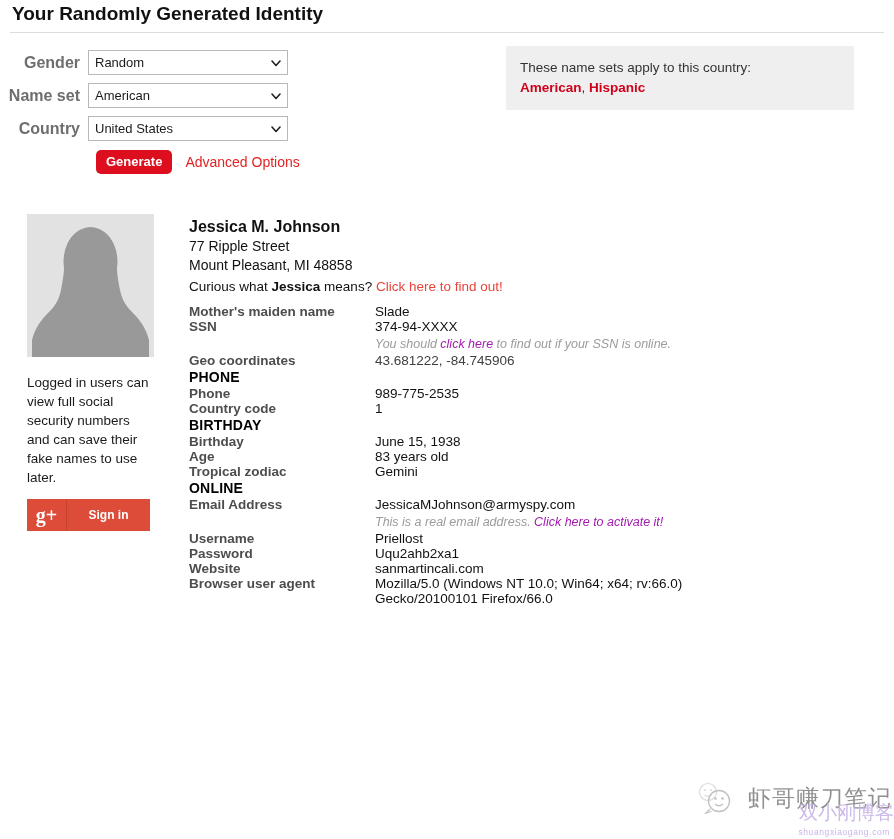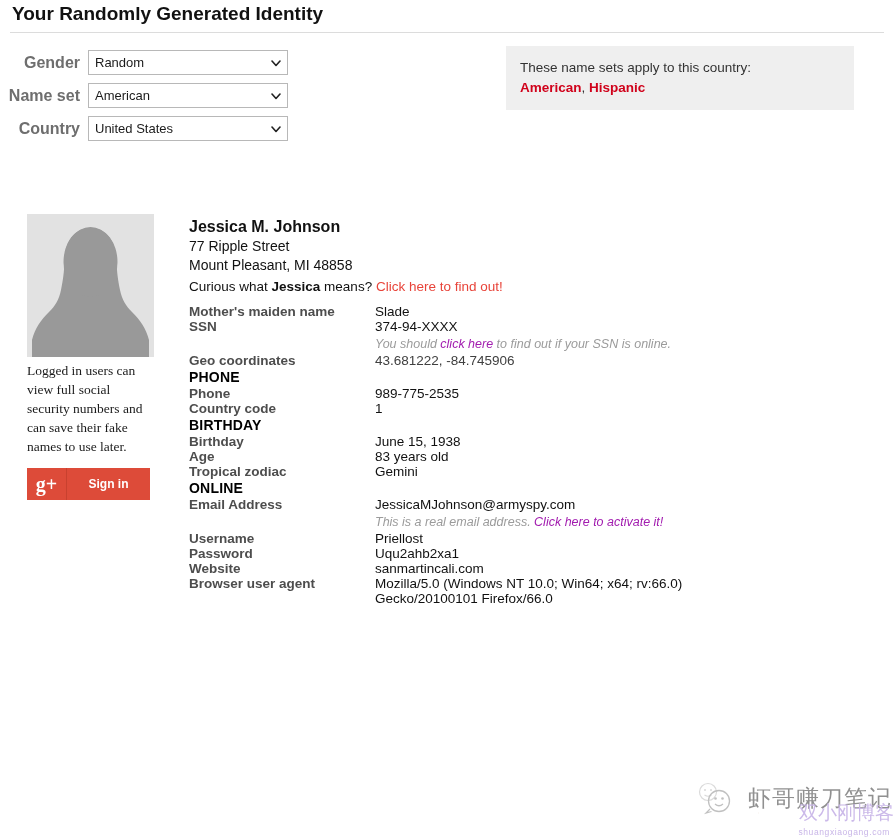--- a/index.html
+++ b/index.html
@@ -127,25 +127,24 @@
   }
   .avatar {
     width: 127px;
     height: 143px;
     background: #e2e2e2;
     position: relative;
     overflow: hidden;
   }
   .avatar svg { display: block; }
   .left-note {
-    margin-top: 4px;
+    margin-top: 16px;
     font-size: 13.5px;
     line-height: 19px;
     color: #1a1a1a;
-    font-family: Liberation Serif, serif;
   }
   .gplus-btn {
     margin-top: 12px;
     width: 123px;
     height: 32px;
     background: #dd4b39;
     display: flex;
     align-items: center;
     cursor: pointer;
   }
@@ -336,20 +335,24 @@
       <div class="select-wrap">
         <select class="ui-select">
           <option>United States</option>
         </select>
         <svg class="chev" viewBox="0 0 10 10">
           <path d="M1 3 L5 7.5 L9 3" fill="none" stroke="#222" stroke-width="1.6" stroke-linecap="round" stroke-linejoin="round"></path>
         </svg>
       </div>
     </div>
 
+    <div class="btn-row">
+      <button class="generate-btn">Generate</button>
+      <a class="adv-link">Advanced Options</a>
+    </div>
   </div>
 
   <div class="info-box">
     <div>These name sets apply to this country:</div>
     <div><a class="nameset-link">American</a><span class="sep">, </span><a class="nameset-link">Hispanic</a></div>
   </div>
 
   <div class="left-col">
     <div class="avatar">
       <svg width="127" height="143" viewBox="0 0 127 143">

